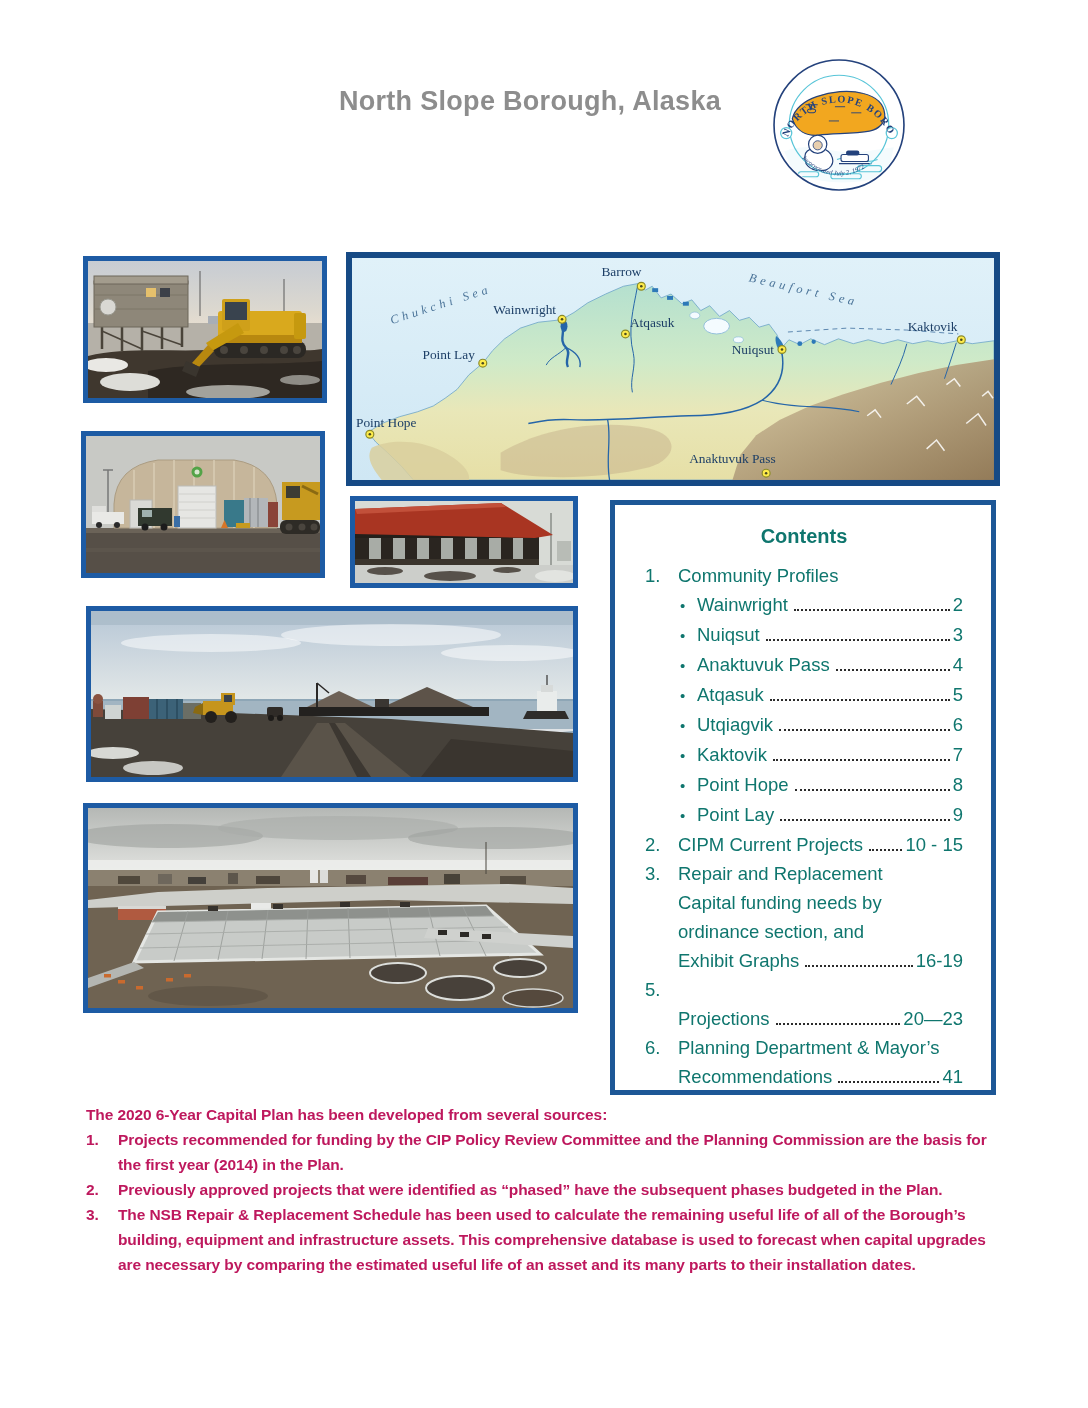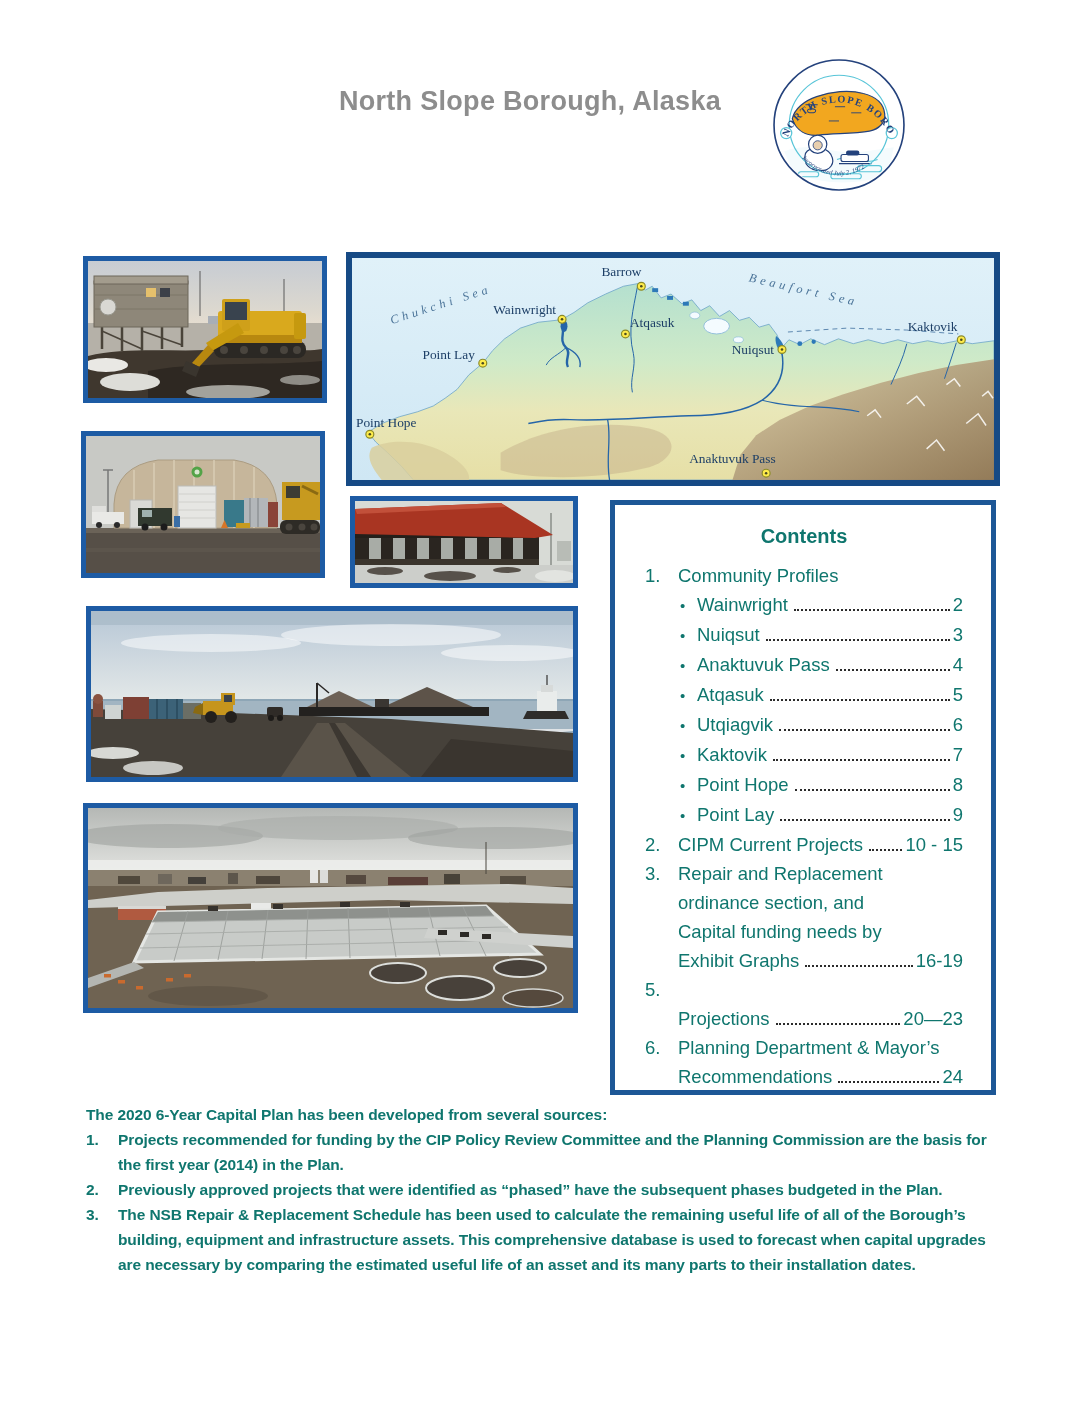--- a/index.html
+++ b/index.html
@@ -35,21 +35,21 @@
   .c-title{text-align:center;font-size:20px;font-weight:bold;margin:6px 0 13px;}
   .c-row{display:flex;align-items:baseline;line-height:29px;font-size:18.5px;white-space:nowrap;}
   .c-num{width:33px;flex:none;}
   .c-bullet-row{margin-left:35px;}
   .c-bullet{width:17px;flex:none;font-size:15px;}
   .c-cont{margin-left:33px;}
   .c-leader{flex:1 1 auto;min-width:8px;border-bottom:2px dotted #2b2b2b;margin:0 3px 6px 6px;}
   .c-page{flex:none;}
 
   
-  .footer{position:absolute;left:86px;top:1102px;width:908px;color:#0f766e;
+  .footer{position:absolute;left:86px;top:1102px;width:908px;color:#be185d;
           font-size:15.5px;font-weight:bold;line-height:25px;letter-spacing:-.1px;}
   .f-item{display:flex;}
   .f-num{width:32px;flex:none;}
   .f-text{flex:1;}
 </style>
 </head>
 <body>
 
 <div class="page">
 
@@ -420,24 +420,24 @@
       <span class="c-num">2.</span>
       <span>CIPM Current Projects</span>
       <span class="c-leader"></span>
       <span class="c-page">10 - 15</span>
     </div>
     <div class="c-row">
       <span class="c-num">3.</span>
       <span>Repair and Replacement</span>
     </div>
     <div class="c-row c-cont">
+      <span>Capital funding needs by</span>
+    </div>
+    <div class="c-row c-cont">
       <span>ordinance section, and</span>
-    </div>
-    <div class="c-row c-cont">
-      <span>Capital funding needs by</span>
     </div>
     <div class="c-row c-cont">
       <span>Exhibit Graphs</span>
       <span class="c-leader"></span>
       <span class="c-page">16-19</span>
     </div>
     <div class="c-row">
       <span class="c-num">5.</span>
     </div>
     <div class="c-row c-cont">
@@ -445,21 +445,21 @@
       <span class="c-leader"></span>
       <span class="c-page">20—23</span>
     </div>
     <div class="c-row">
       <span class="c-num">6.</span>
       <span>Planning Department &amp; Mayor’s</span>
     </div>
     <div class="c-row c-cont">
       <span>Recommendations</span>
       <span class="c-leader"></span>
-      <span class="c-page">24</span>
+      <span class="c-page">41</span>
     </div>
   </div>
 
   <div class="photo" id="photo4">
     <svg width="482" height="166" viewBox="0 0 482 166">
       <defs>
         <linearGradient id="p4sky" x1="0" y1="0" x2="0" y2="1">
           <stop offset="0" stop-color="#b7c7d6"></stop>
             <stop offset="1" stop-color="#e6eae9"></stop>
         </linearGradient>

